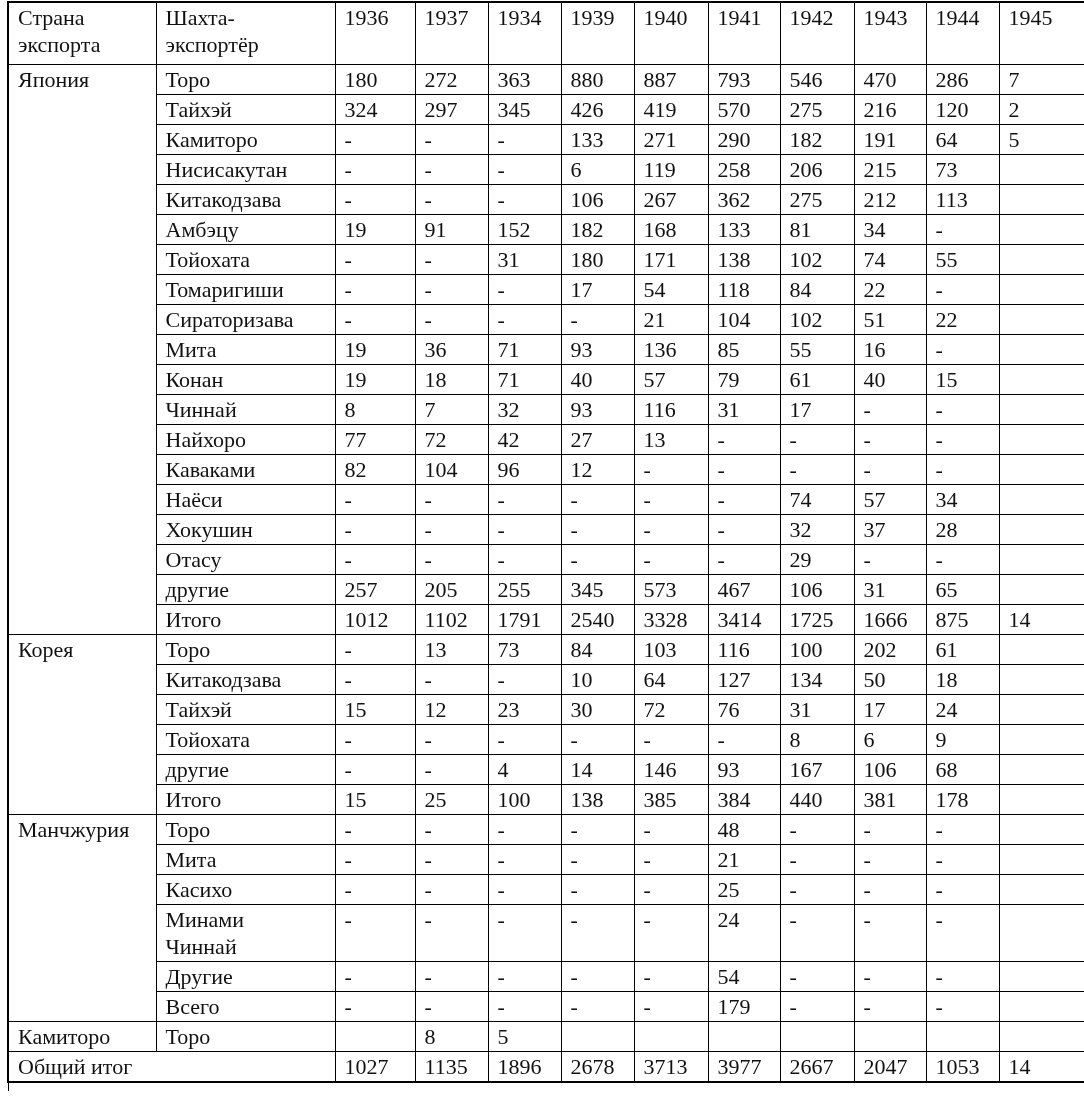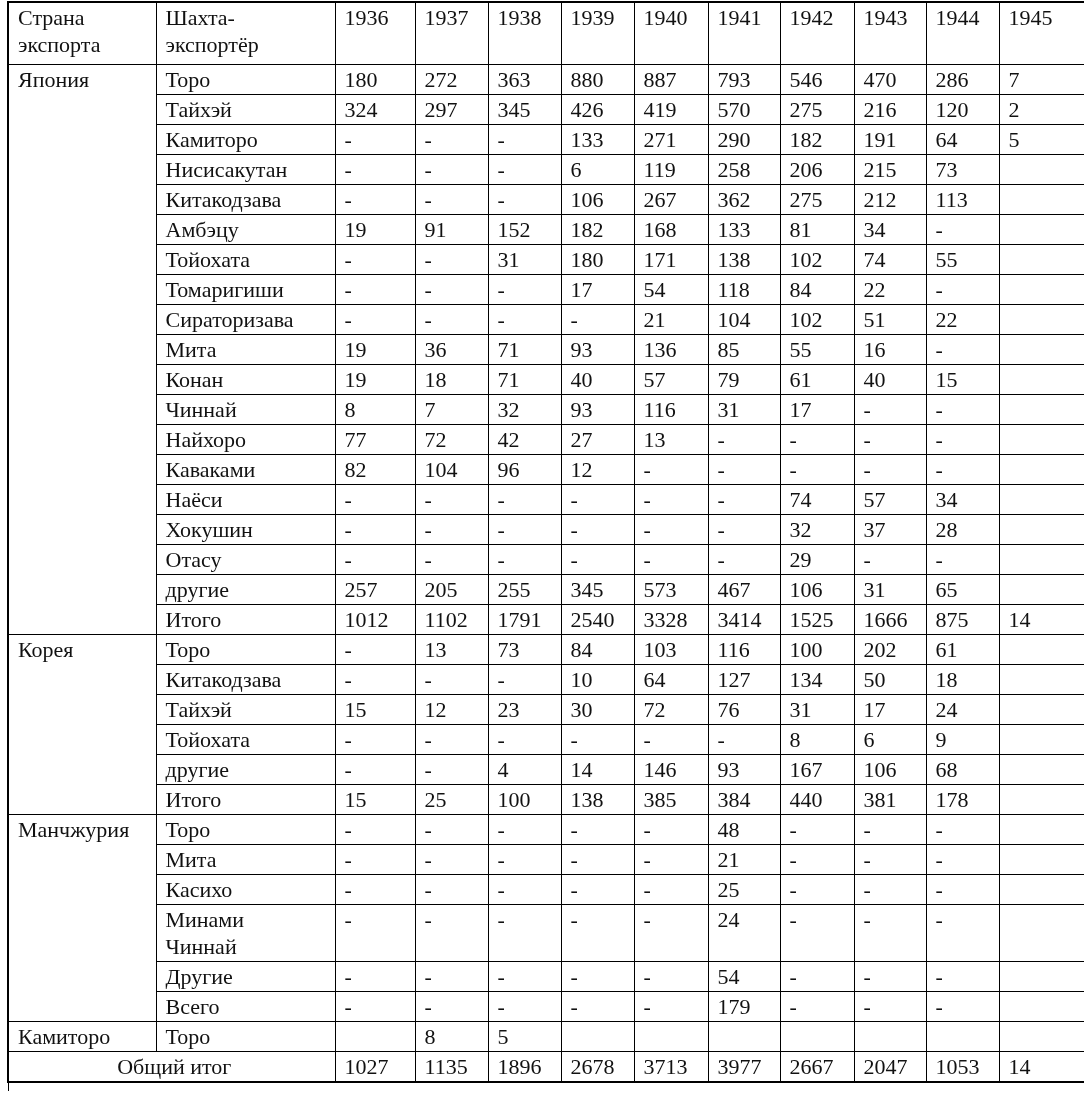--- a/index.html
+++ b/index.html
@@ -33,21 +33,21 @@
   .export-table thead th {
     height: 62px;
   }
   .export-table tbody td {
     height: 30px;
   }
   .export-table td.country {
     vertical-align: top;
   }
   .export-table td.total-label {
-    text-align: center;
+    text-align: left;
   }
   .footnote-tick {
     width: 1px;
     height: 8px;
     background: #000;
     margin-left: 8px;
   }
 </style>
 </head>
 <body>
@@ -68,21 +68,21 @@
     <col style="width:91px">
   </colgroup>
   <thead>
     <tr>
       <th>Страна экспорта</th>
       <th>Шахта-
 экспортёр</th>
 
     <th>1936</th>
         <th>1937</th>
-        <th>1938</th>
+        <th>1934</th>
         <th>1939</th>
         <th>1940</th>
         <th>1941</th>
         <th>1942</th>
         <th>1943</th>
         <th>1944</th>
         <th>1945</th>
       </tr>
   </thead>
   <tbody>
@@ -323,21 +323,21 @@
         <td></td>
       </tr>
       <tr>
         <td>Итого</td>
         <td>1012</td>
         <td>1102</td>
         <td>1791</td>
         <td>2540</td>
         <td>3328</td>
         <td>3414</td>
-        <td>1525</td>
+        <td>1725</td>
         <td>1666</td>
         <td>875</td>
         <td>14</td>
       </tr>
       <tr>
         <td class="country" rowspan="6">Корея</td>
         <td>Торо</td>
         <td>-</td>
         <td>13</td>
         <td>73</td>

